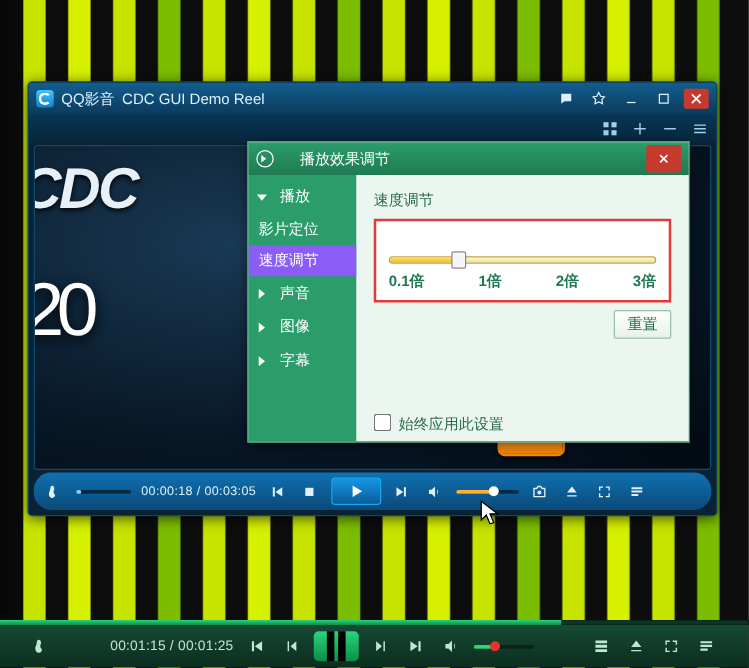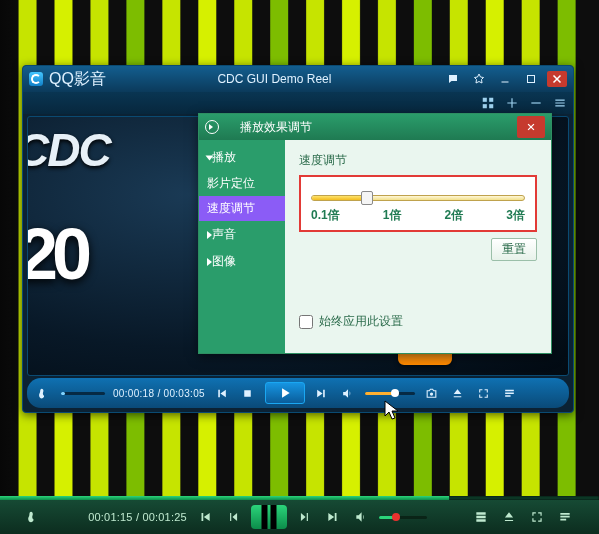--- a/index.html
+++ b/index.html
@@ -15,32 +15,32 @@
 .ob-play{width:36px;height:24px;border-radius:4px;background:linear-gradient(#2bd47a,#0c8d4a);display:flex;align-items:center;justify-content:center;color:#eafff1}
 .ob-time{font-size:11px;letter-spacing:.2px}
 .vol-track{width:48px;height:3px;background:#0a2417;border-radius:2px;position:relative}
 .vol-fill{position:absolute;left:0;top:0;bottom:0;width:35%;background:#2bd47a;border-radius:2px}
 .vol-thumb-g{position:absolute;left:35%;top:-3px;width:8px;height:8px;border-radius:50%;background:#e9312e;transform:translateX(-50%)}
 
 .window{position:absolute;left:22px;top:65px;width:552px;height:348px;border:1px solid #0a4a72;border-radius:4px;background:#0b2234;box-shadow:0 2px 10px rgba(0,0,0,.6);overflow:hidden}
 .titlebar{height:26px;background:linear-gradient(#135e8f,#0b3a5b);display:flex;align-items:center;color:#dff1ff;padding:0 6px;gap:6px}
 .tb-logo{width:14px;height:14px;border-radius:3px;background:linear-gradient(#45c6ff,#1180c8);display:flex;align-items:center;justify-content:center}
 .tb-logo:after{content:"";width:6px;height:6px;border:2px solid #fff;border-right-color:transparent;border-radius:50%}
-.tb-title{font-size:16px}
-.tb-center{flex:1;text-align:center;font-size:12px}
+.tb-title{font-size:12px}
+.tb-center{flex:1;text-align:left;font-size:12px}
 .tb-btn{width:20px;height:16px;display:flex;align-items:center;justify-content:center;color:#dff1ff}
 .tb-btn svg{width:12px;height:12px;fill:currentColor}
 .tb-close{background:#c63a2e;border-radius:2px}
 .toolbar{height:22px;background:linear-gradient(#093552,#07273d);display:flex;align-items:center;justify-content:flex-end;padding:0 6px;gap:10px;color:#9fd2ef}
 .toolbar .tbi{width:14px;height:14px}
 .toolbar svg{width:14px;height:14px;fill:currentColor}
 .video-area{position:absolute;left:4px;right:4px;top:50px;bottom:36px;background:radial-gradient(ellipse at 30% 30%,#1a3a55 0%,#081827 60%,#020a12 100%);border:1px solid #0a4a72;border-radius:3px;overflow:hidden}
 .video-text{position:absolute;left:-12px;top:6px;color:#e7f0f7;font-weight:700;font-style:italic;font-size:46px;letter-spacing:-2px;text-shadow:0 2px 4px #000}
 .video-text2{position:absolute;left:-6px;top:52px;color:#e7f0f7;font-weight:700;font-style:italic;font-size:40px;letter-spacing:-2px;text-shadow:0 2px 4px #000}
-.video-text3{position:absolute;left:-10px;top:96px;color:#fff;font-weight:700;font-size:72px;letter-spacing:-6px;text-shadow:0 3px 10px #000}
+.video-text3{position:absolute;left:-10px;top:96px;color:#fff;font-weight:400;font-size:60px;letter-spacing:-6px;text-shadow:0 3px 10px #000}
 .gui-badge{position:absolute;right:116px;bottom:10px;width:54px;height:36px;border:2px solid #ff8a00;border-radius:6px;background:linear-gradient(#ffb95c,#ff8a00);display:flex;align-items:center;justify-content:center;color:#fff;font-weight:700;font-size:13px;letter-spacing:1px;box-shadow:0 2px 4px rgba(0,0,0,.5)}
 
 .controls{position:absolute;left:4px;right:4px;bottom:4px;height:30px;background:linear-gradient(#0f71b2,#0a4a78);border-radius:14px;display:flex;align-items:center;gap:8px;padding:0 8px;color:#dff1ff}
 .c-time{font-size:10px;letter-spacing:.3px}
 .c-seek{width:44px;height:3px;background:#062a44;border-radius:2px;position:relative}
 .c-seek-fill{position:absolute;left:0;top:0;bottom:0;width:10%;background:#7fd3ff;border-radius:2px}
 .c-btn{width:18px;height:18px;display:flex;align-items:center;justify-content:center}
 .c-btn svg{width:13px;height:13px;fill:currentColor}
 .c-play{width:40px;height:22px;background:linear-gradient(#1695e2,#0a5d9a);border:1px solid #1aa7f2;border-radius:3px;display:flex;align-items:center;justify-content:center}
 .c-play svg{width:14px;height:14px;fill:#fff}
@@ -52,34 +52,34 @@
 .cursor svg{width:16px;height:22px}
 
 .dialog{position:absolute;left:198px;top:113px;width:354px;height:241px;background:#eaf6ef;border:1px solid #2e8f62;box-shadow:0 3px 10px rgba(0,0,0,.5);display:flex;flex-direction:column}
 .dlg-title{height:26px;background:linear-gradient(#2a9d6b,#1f7a52);display:flex;align-items:center;color:#fff;padding:0 6px;gap:21px}
 .dlg-title .ico{width:14px;height:14px;border:1.5px solid #fff;border-radius:50%;position:relative}
 .dlg-title .ico:after{content:"";position:absolute;left:3px;top:3px;width:0;height:0;border-left:4px solid #fff;border-top:3px solid transparent;border-bottom:3px solid transparent}
 .dlg-close{width:28px;height:22px;background:#c63a2e;display:flex;align-items:center;justify-content:center;margin-left:auto;color:#fff;border-radius:2px}
 .dlg-close svg{width:10px;height:10px;fill:currentColor}
 .dlg-body{flex:1;display:flex}
 .dlg-side{width:86px;background:#2a9d6b;color:#fff;padding-top:4px}
-.dlg-cat{padding:5px 8px;display:flex;align-items:center;gap:0}
+.dlg-cat{padding:5px 8px;display:flex;align-items:center;gap:12px}
 .dlg-cat .arrow{width:0;height:0;border-left:5px solid #fff;border-top:4px solid transparent;border-bottom:4px solid transparent}
 .dlg-cat.exp .arrow{transform:rotate(90deg)}
 .dlg-sub{padding:4px 8px 4px 8px;font-size:12px}
 .dlg-sub.sel{background:#8b5cf6}
 .dlg-main{flex:1;padding:12px 14px;color:#333;position:relative}
 .speed-label{font-size:12px;color:#2b6b4b;margin-bottom:6px}
-.speed-box{margin-top:4px;border:2px solid #e23a36;padding:14px 10px 6px;background:#fff}
+.speed-box{margin-top:4px;border:2px solid #e23a36;padding:24px 10px 6px;background:#fff}
 .speed-track{height:6px;border:1px solid #bfa24d;background:linear-gradient(#fff7d6,#f2e08b);border-radius:3px;position:relative;margin:4px 0 6px}
 .speed-fill{position:absolute;left:0;top:0;bottom:0;width:26%;background:linear-gradient(#ffe36b,#f2bc1f);border-radius:3px 0 0 3px}
 .speed-thumb{position:absolute;left:26%;top:-5px;width:12px;height:14px;background:#f5f5f5;border:1px solid #8a8a8a;border-radius:2px;transform:translateX(-50%)}
 .speed-marks{display:flex;justify-content:space-between;font-size:12px;color:#1f7a52;font-weight:600}
 .reset-btn{margin-top:6px;float:right;padding:2px 10px;border:1px solid #9bbfa9;background:linear-gradient(#fff,#e7f2ea);color:#2b6b4b;border-radius:2px}
-.dlg-footer{position:absolute;left:14px;right:14px;bottom:23px;display:flex;align-items:center;gap:6px;color:#2b6b4b}
+.dlg-footer{position:absolute;left:14px;right:14px;bottom:5px;display:flex;align-items:flex-start;gap:6px;color:#2b6b4b}
 .dlg-footer input{width:14px;height:14px}
 </style>
 </head>
 <body>
 
 <div class="outer-seek">
   <div class="outer-seek-fill"></div>
 </div>
 <div class="outer-bar">
   <div class="ob-btn">
@@ -281,20 +281,24 @@
       <div class="dlg-sub">影片定位</div>
       <div class="dlg-sub sel">速度调节</div>
       <div class="dlg-cat">
           <span class="arrow"></span>
           <span>声音</span>
         </div>
       <div class="dlg-cat">
           <span class="arrow"></span>
           <span>图像</span>
         </div>
+      <div class="dlg-cat">
+          <span class="arrow"></span>
+          <span>字幕</span>
+        </div>
     </div>
     <div class="dlg-main">
       <div class="speed-label">速度调节</div>
       <div class="speed-box">
         <div class="speed-track">
           <div class="speed-fill"></div>
           <div class="speed-thumb"></div>
         </div>
         <div class="speed-marks">
           <span>0.1倍</span>

